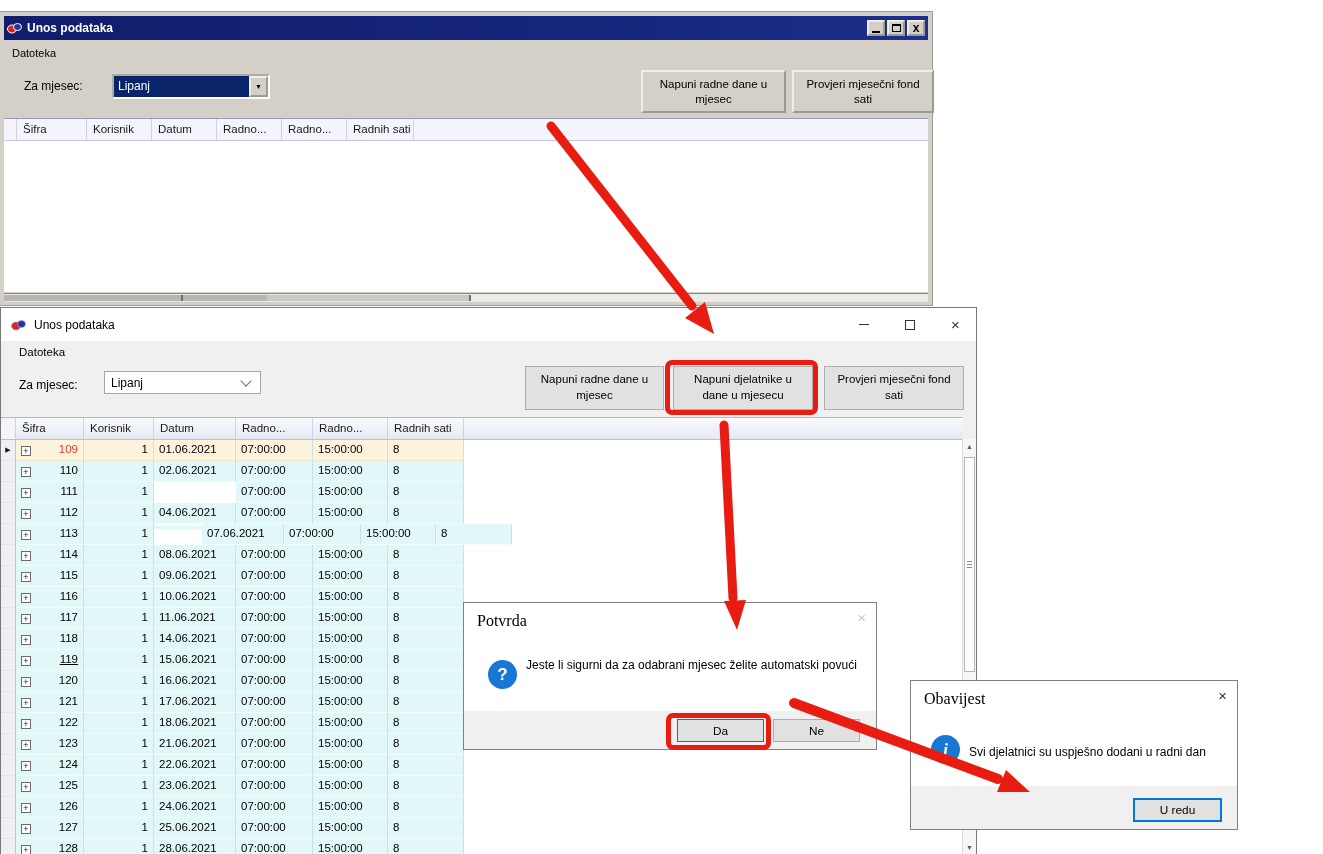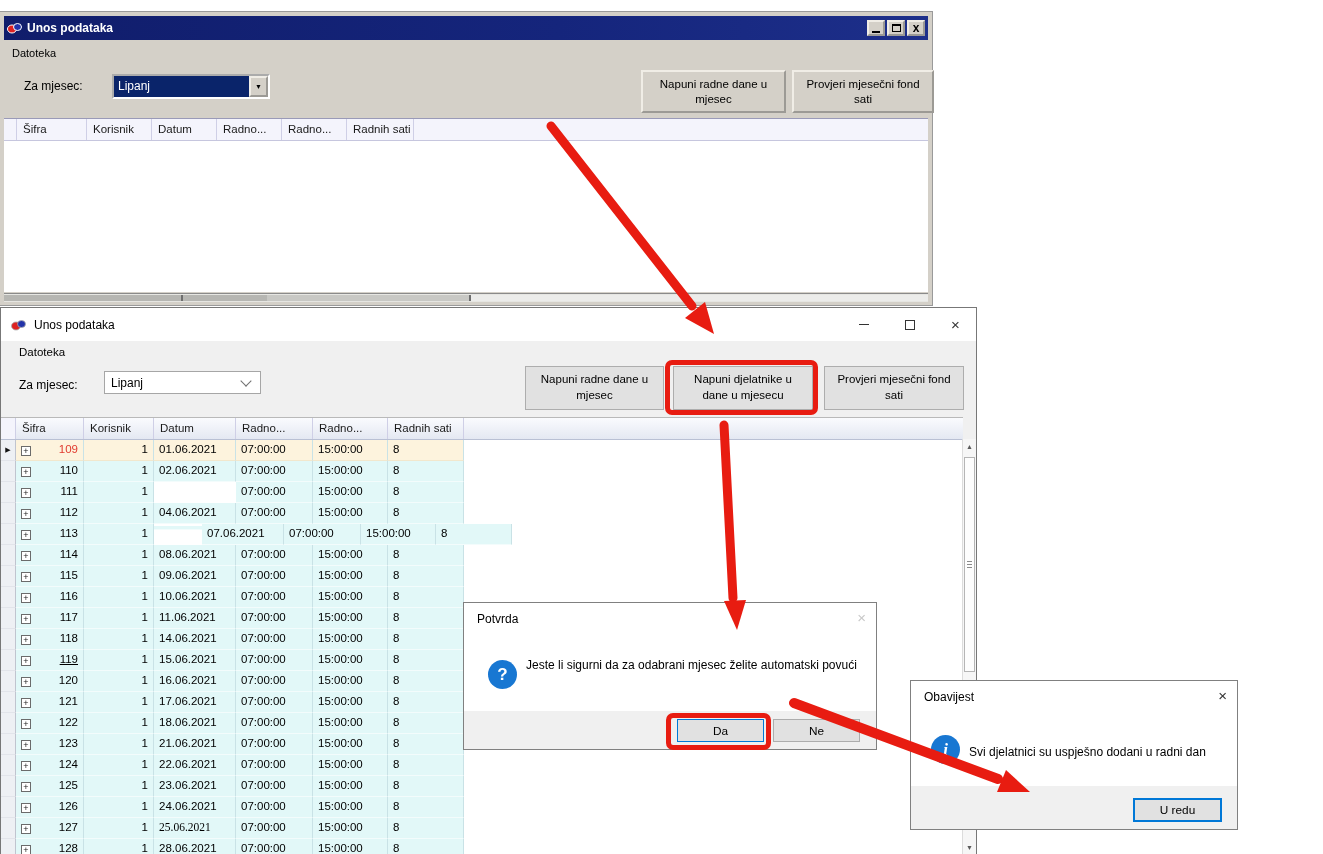--- a/index.html
+++ b/index.html
@@ -94,21 +94,21 @@
   .sb-down { bottom:2px; }
   .sb-thumb { position:absolute; left:1px; width:11px; top:18px; height:215px; background:#fdfdfd;
     border:1px solid #b5b5b5; }
   .sb-grip { position:absolute; left:2px; right:2px; top:50%; margin-top:-4px; height:8px;
     background:repeating-linear-gradient(#8a8a8a 0 1px, transparent 1px 3px); }
 
   
   .dialog { position:absolute; background:#fff; border:1px solid #808080; z-index:4; }
   #dlg-confirm { left:463px; top:590px; width:414px; height:148px; }
   #dlg-info { left:910px; top:668px; width:328px; height:150px; }
-  .d-title { position:absolute; left:13px; top:9px; font-size:12px; color:#000; }
+  .d-title { position:absolute; left:13px; top:9px; font-size:16px; color:#000;font-family:Liberation Serif, serif; }
   .d-close { position:absolute; right:10px; top:6px; font-size:15px; }
   .d-close.light { color:#c8c8c8; }
   .d-close.dark { color:#333; }
   .d-icon { position:absolute; width:29px; height:29px; border-radius:50%; color:#fff;
     display:flex; align-items:center; justify-content:center; font-size:17px; font-weight:bold; }
   .d-msg { position:absolute; font-size:12px; color:#000; line-height:1.5; }
   .d-strip { position:absolute; left:0; right:0; bottom:0; background:#f0f0f0; }
   #dlg-confirm .d-strip { height:38px; }
   #dlg-info .d-strip { height:43px; }
   .d-btn { position:absolute; background:#e1e1e1; border:1px solid #adadad; font-size:11.8px;
@@ -381,21 +381,21 @@
             <div class="m-cell" style="width: 70px; text-align: right;">1</div>
             <div class="m-cell" style="width: 82px;">24.06.2021</div>
             <div class="m-cell" style="width: 77px;">07:00:00</div>
             <div class="m-cell" style="width: 75px;">15:00:00</div>
             <div class="m-cell" style="width: 76px;">8</div>
           </div>
           <div class="m-row">
             <div class="rowsel"></div>
             <div class="m-cell" style="width: 68px;"><div class="expand-box">+</div><div class="num-right sifra-num" style="display: inline;">127</div></div>
             <div class="m-cell" style="width: 70px; text-align: right;">1</div>
-            <div class="m-cell" style="width: 82px; font-family: Liberation Serif, serif;">25.06.2021</div>
+            <div class="m-cell" style="width: 82px;">25.06.2021</div>
             <div class="m-cell" style="width: 77px;">07:00:00</div>
             <div class="m-cell" style="width: 75px;">15:00:00</div>
             <div class="m-cell" style="width: 76px;">8</div>
           </div>
           <div class="m-row">
             <div class="rowsel"></div>
             <div class="m-cell" style="width: 68px;"><div class="expand-box">+</div><div class="num-right sifra-num" style="display: inline;">128</div></div>
             <div class="m-cell" style="width: 70px; text-align: right;">1</div>
             <div class="m-cell" style="width: 82px;">28.06.2021</div>
             <div class="m-cell" style="width: 77px;">07:00:00</div>

